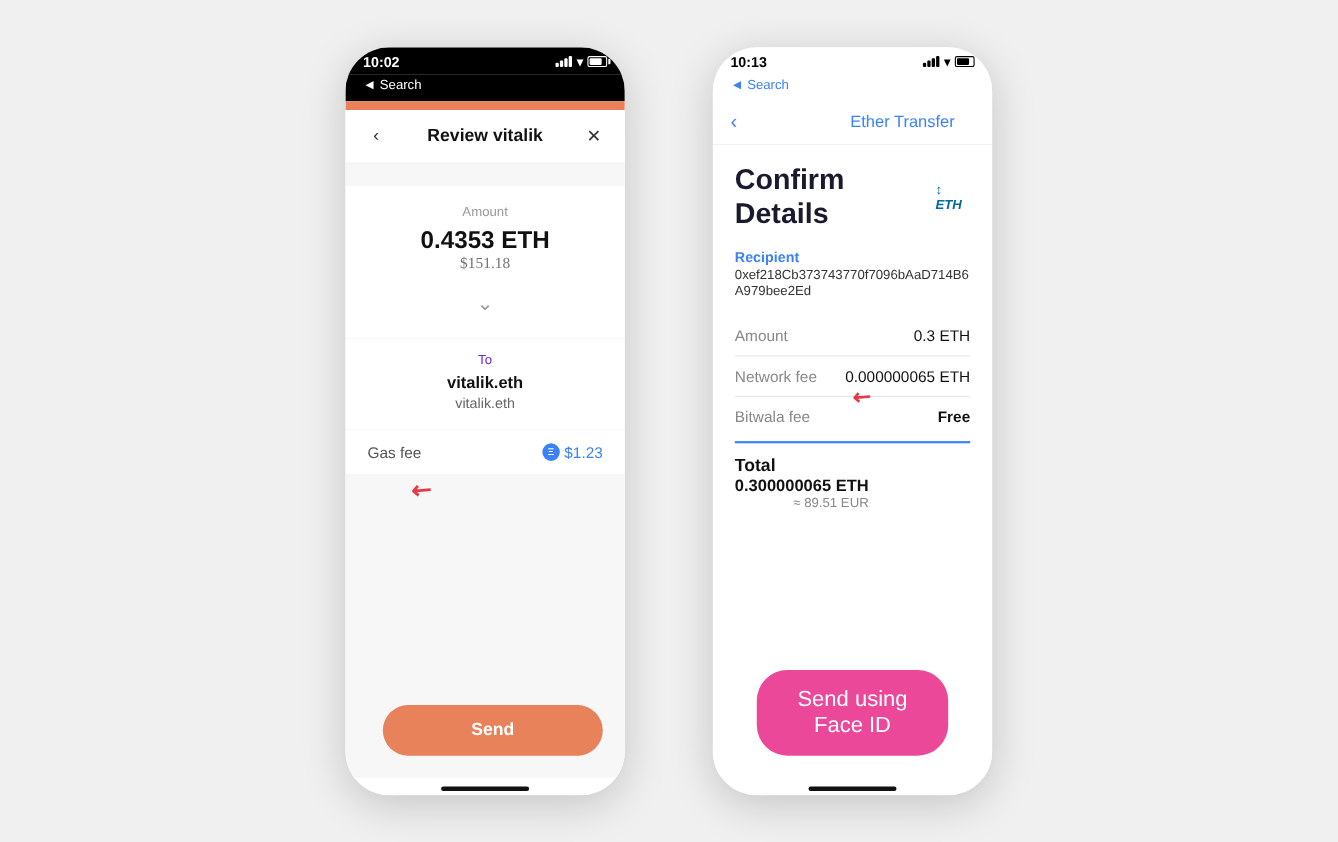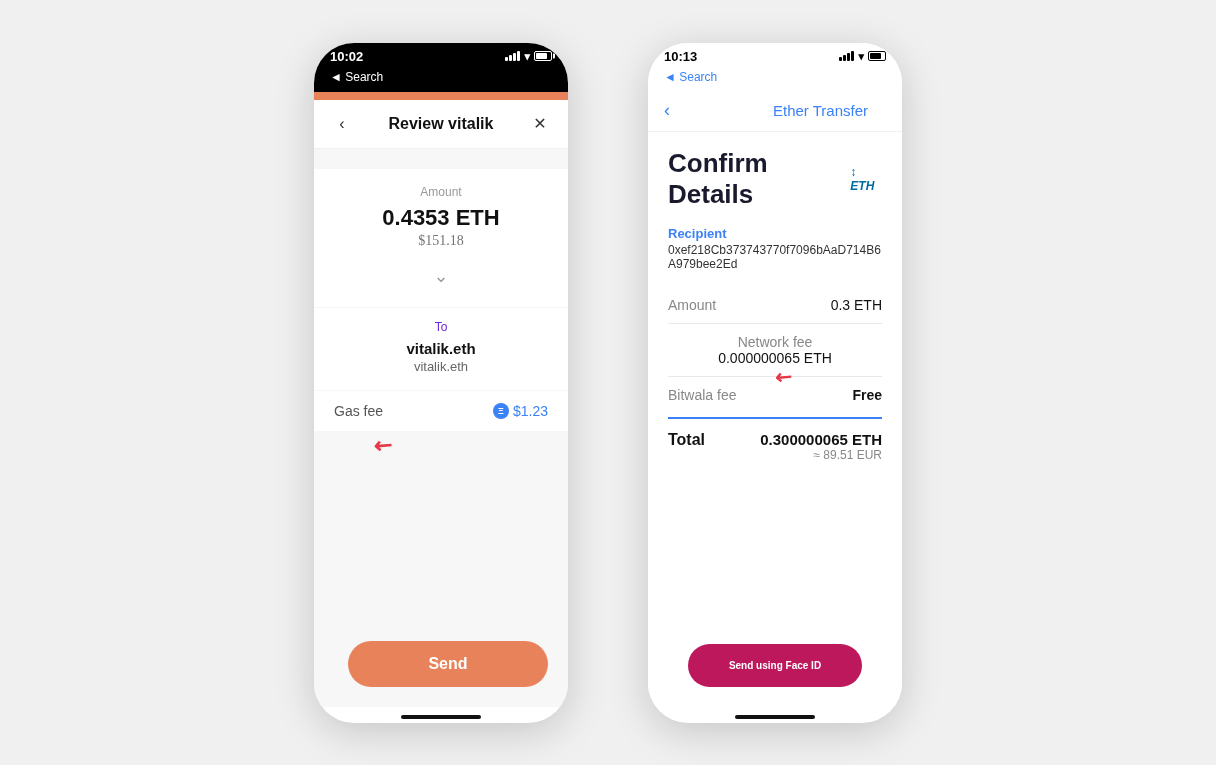--- a/index.html
+++ b/index.html
@@ -322,38 +322,39 @@
     .detail-row-value { font-size: 14px; color: #111; font-weight: 500; text-align: right; }
     .detail-row-value.free { font-weight: 700; }
 
     .total-row {
       display: flex;
       justify-content: space-between;
       align-items: flex-start;
       padding: 12px 0 4px;
       border-top: 2px solid #3b82f6;
       margin-top: 4px;
+      flex-direction: column;
     }
     .total-label { font-size: 16px; font-weight: 700; color: #111; }
-    .total-value-wrap { text-align: right; margin-left: 12px; }
+    .total-value-wrap { text-align: right; }
     .total-value { font-size: 15px; font-weight: 700; color: #111; }
     .total-eur { font-size: 12px; color: #888; }
 
     .face-id-wrap {
       margin-top: auto;
       padding: 16px 20px 20px;
     }
     .face-id-btn {
-      background: #be185d;
+      background: #ec4899;
       color: #fff;
       border: none;
       border-radius: 28px;
       padding: 16px;
-      font-size: 10px;
-      font-weight: 700;
+      font-size: 20px;
+      font-weight: 400;
       cursor: pointer;
       width: 100%;
     }
 
     
     .annotation-wrap {
       position: relative;
       width: 100%;
     }
 
@@ -474,21 +475,21 @@
       <div class="recipient-address">0xef218Cb373743770f7096bAaD714B6A979bee2Ed</div>
     </div>
 
     <div class="detail-rows">
 
       <div class="detail-row">
         <span class="detail-row-label">Amount</span>
         <span class="detail-row-value">0.3 ETH</span>
       </div>
 
-      <div class="detail-row annotation-wrap" style="position:relative;flex-direction:column;">
+      <div class="detail-row annotation-wrap" style="position:relative;">
         <span class="detail-row-label">Network fee</span>
         <span class="detail-row-value">0.000000065 ETH</span>
 
         <span style="position:absolute; color:#e63946; font-size:20px; font-weight:700; right:90px; bottom:-14px; transform:rotate(220deg);">↗</span>
       </div>
 
       <div class="detail-row">
         <span class="detail-row-label">Bitwala fee</span>
         <span class="detail-row-value free">Free</span>
       </div>

